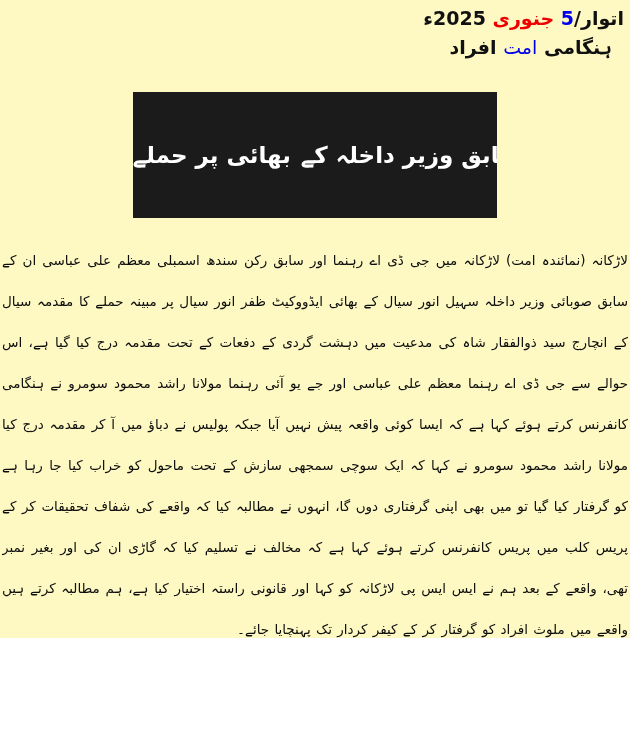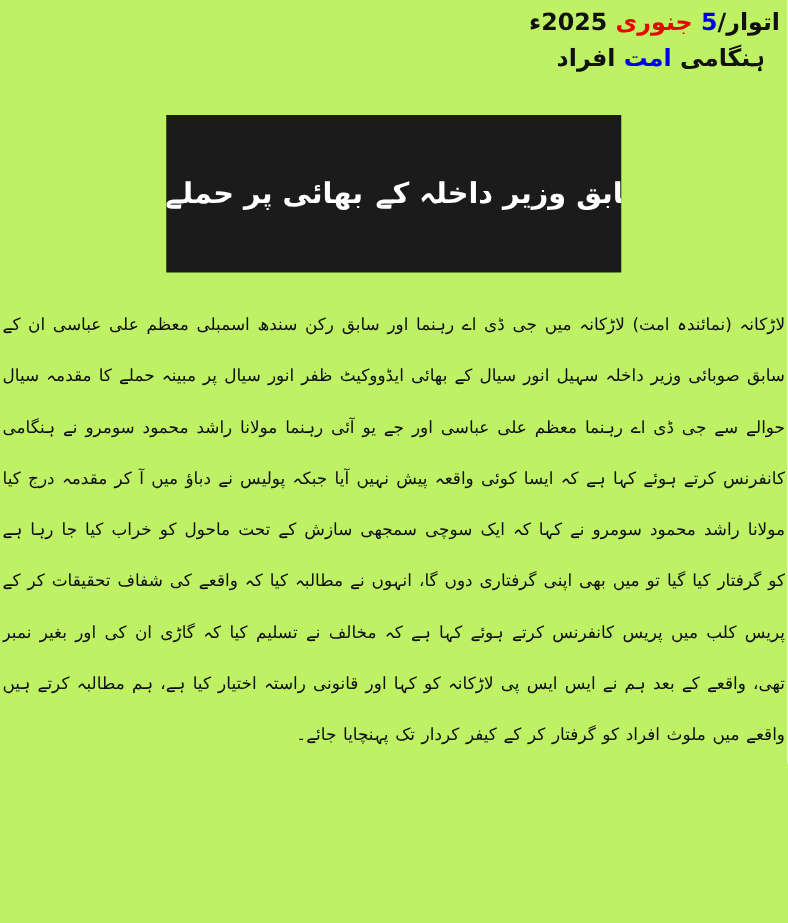--- a/index.html
+++ b/index.html
@@ -3,42 +3,42 @@
 <meta charset="utf-8">
 <style>
   html, body {
     margin: 0;
     padding: 0;
     background: #ffffff;
   }
   .page {
     position: relative;
     width: 630px;
-    height: 738px;
-    background: #bef264;
+    height: 638px;
+    background: #fef9c3;
     font-family: "DejaVu Sans", sans-serif;
     color: #111111;
     direction: rtl;
     overflow: hidden;
   }
   
   .masthead {
     position: absolute;
     top: 4px;
     right: 6px;
     text-align: right;
     line-height: 29px;
     font-size: 19px;
     font-weight: 600;
     color: #111111;
   }
   .masthead .paper-line { padding-left: 0; padding-right: 12px; }
   .num-blue  { color: #0000ee; font-weight: 700; }
   .month-red { color: #ee0000; }
-  .brand-blue { color: #0000ee; font-weight: 700; }
+  .brand-blue { color: #0000ee; font-weight: 400; }
   
   .headline-box {
     position: absolute;
     top: 92px;
     left: 133px;
     width: 364px;
     height: 126px;
     background: #1b1b1b;
     color: #ffffff;
     display: flex;
@@ -93,20 +93,21 @@
   </div>
 
   <div class="headline-box">
     <div class="headline-line">لاڑکانہ میں سابق وزیر داخلہ کے</div>
     <div class="headline-line">بھائی پر حملے کا مقدمہ درج</div>
   </div>
 
   <div class="article">
     <div class="article-line">لاڑکانہ (نمائندہ امت) لاڑکانہ میں جی ڈی اے رہنما اور سابق رکن سندھ اسمبلی معظم علی عباسی ان کے بیٹے</div>
     <div class="article-line">سابق صوبائی وزیر داخلہ سہیل انور سیال کے بھائی ایڈووکیٹ ظفر انور سیال پر مبینہ حملے کا مقدمہ سیال ہاؤس</div>
+    <div class="article-line">کے انچارج سید ذوالفقار شاہ کی مدعیت میں دہشت گردی کے دفعات کے تحت مقدمہ درج کیا گیا ہے، اس</div>
     <div class="article-line">حوالے سے جی ڈی اے رہنما معظم علی عباسی اور جے یو آئی رہنما مولانا راشد محمود سومرو نے ہنگامی پریس</div>
     <div class="article-line">کانفرنس کرتے ہوئے کہا ہے کہ ایسا کوئی واقعہ پیش نہیں آیا جبکہ پولیس نے دباؤ میں آ کر مقدمہ درج کیا ہے،</div>
     <div class="article-line">مولانا راشد محمود سومرو نے کہا کہ ایک سوچی سمجھی سازش کے تحت ماحول کو خراب کیا جا رہا ہے اگر معظم علی عباسی</div>
     <div class="article-line">کو گرفتار کیا گیا تو میں بھی اپنی گرفتاری دوں گا، انہوں نے مطالبہ کیا کہ واقعے کی شفاف تحقیقات کر کے مقدمہ</div>
     <div class="article-line">پریس کلب میں پریس کانفرنس کرتے ہوئے کہا ہے کہ مخالف نے تسلیم کیا کہ گاڑی ان کی اور بغیر نمبر پلیٹ کی</div>
     <div class="article-line">تھی، واقعے کے بعد ہم نے ایس ایس پی لاڑکانہ کو کہا اور قانونی راستہ اختیار کیا ہے، ہم مطالبہ کرتے ہیں کہ</div>
     <div class="article-line last-line">واقعے میں ملوث افراد کو گرفتار کر کے کیفر کردار تک پہنچایا جائے۔</div>
   </div>
 
 </div>

